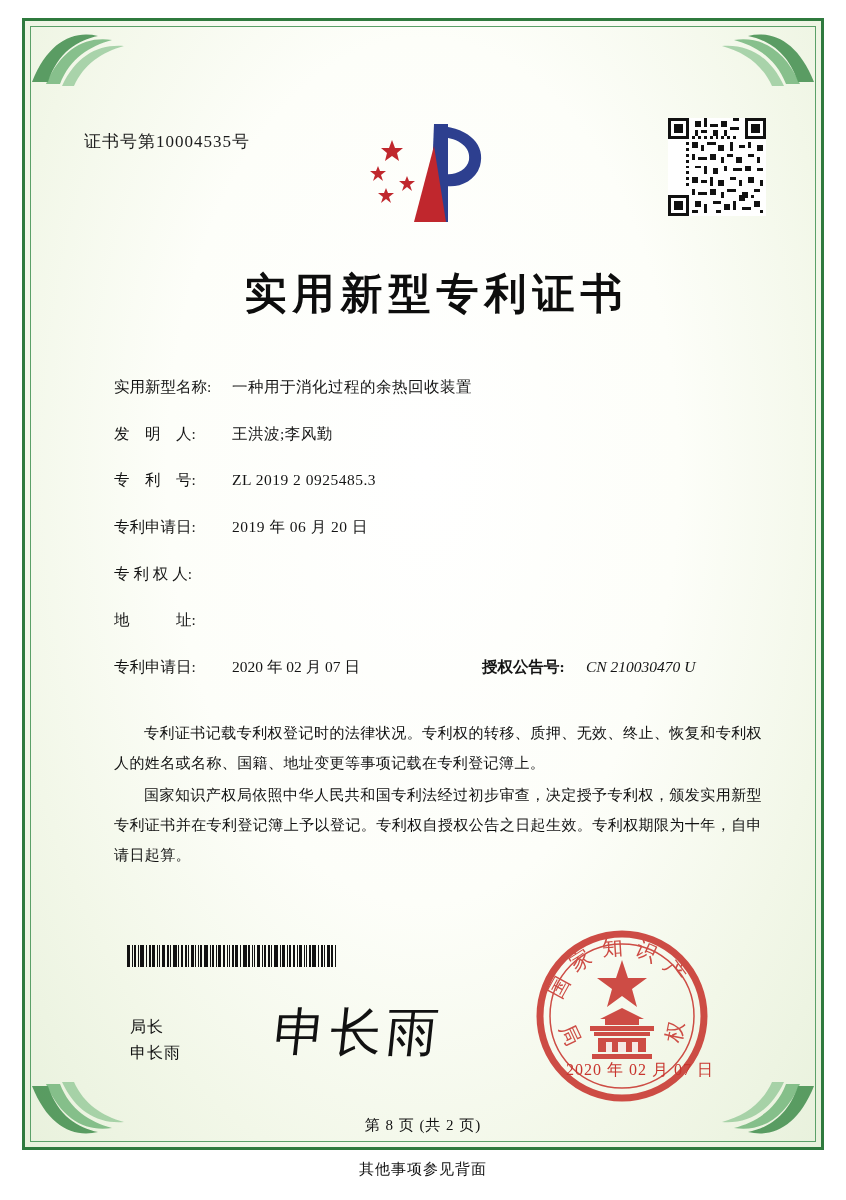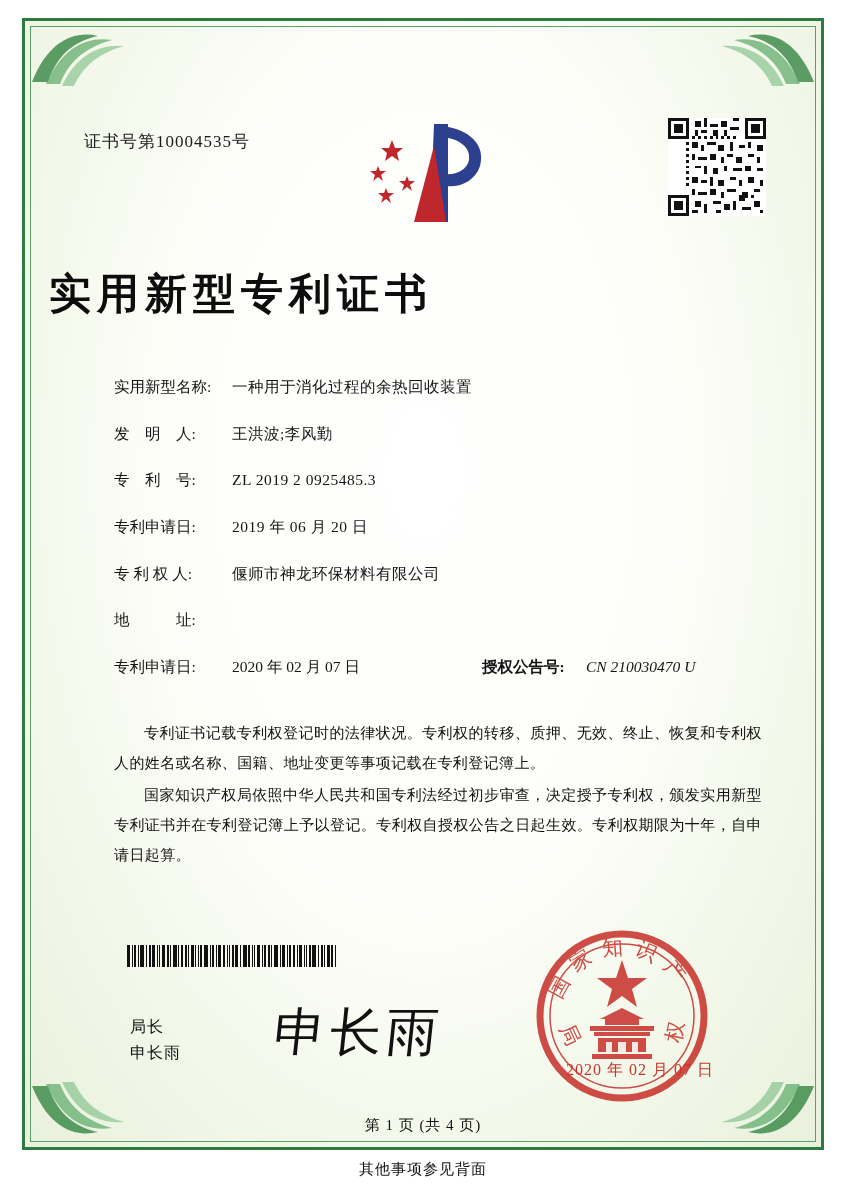--- a/index.html
+++ b/index.html
@@ -80,20 +80,21 @@
     top: 100px;
     width: 98px;
     height: 98px;
   }
 
   .title {
     position: absolute;
     left: 0;
     right: 0;
     top: 248px;
+    text-align: center;
     font-size: 42px;
     font-weight: bold;
     letter-spacing: 6px;
     color: #0d0d0d;
     font-family: Liberation Sans, sans-serif;
     margin-left: 27px;
   }
 
   
   .fields {
@@ -402,21 +403,20 @@
       <span class="val">ZL 2019 2 0925485.3</span>
     </div>
 
     <div class="row">
       <span class="lbl">专利申请日:</span>
       <span class="val">2019 年 06 月 20 日</span>
     </div>
 
     <div class="row">
       <span class="lbl">专 利 权 人:</span>
-      <span class="val">偃师市神龙环保材料有限公司</span>
     </div>
 
     <div class="row">
       <span class="lbl">地　　　址:</span>
     </div>
 
     <div class="row dual">
       <span class="lbl">专利申请日:</span>
       <span class="val1">2020 年 02 月 07 日</span>
       <span class="lbl2">授权公告号:</span>
@@ -529,17 +529,17 @@
           <textPath href="#sealArc" startOffset="8%">国家知识产</textPath>
         </text>
         <text font-size="21" fill="#c8352e" font-family="'DejaVu Serif',serif" letter-spacing="10">
           <textPath href="#sealArcB" startOffset="6%">局　　　　权</textPath>
         </text>
       </g>
     </svg>
   </div>
   <div class="seal-date">2020 年 02 月 07 日</div>
 
-  <div class="page-num">第 1 页 (共 4 页)</div>
+  <div class="page-num">第 8 页 (共 2 页)</div>
 
 </div>
 
 <div class="footnote">其他事项参见背面</div>
 
 </body></html>

